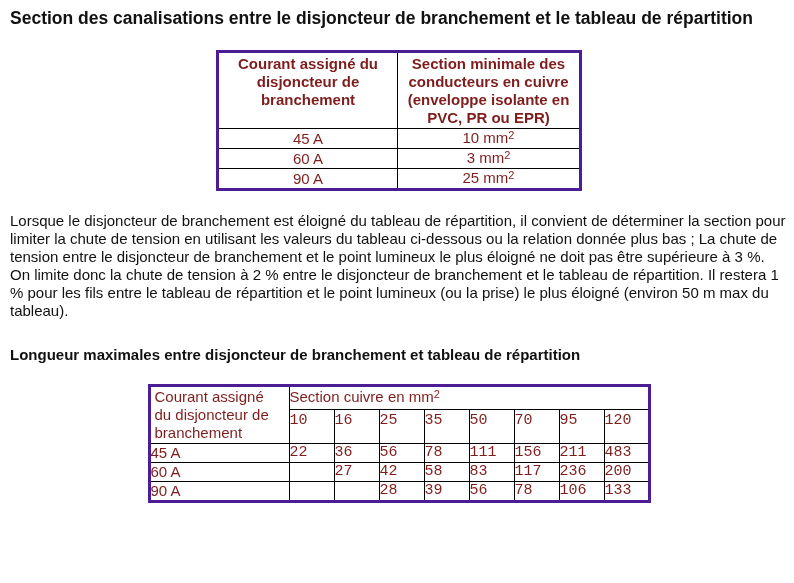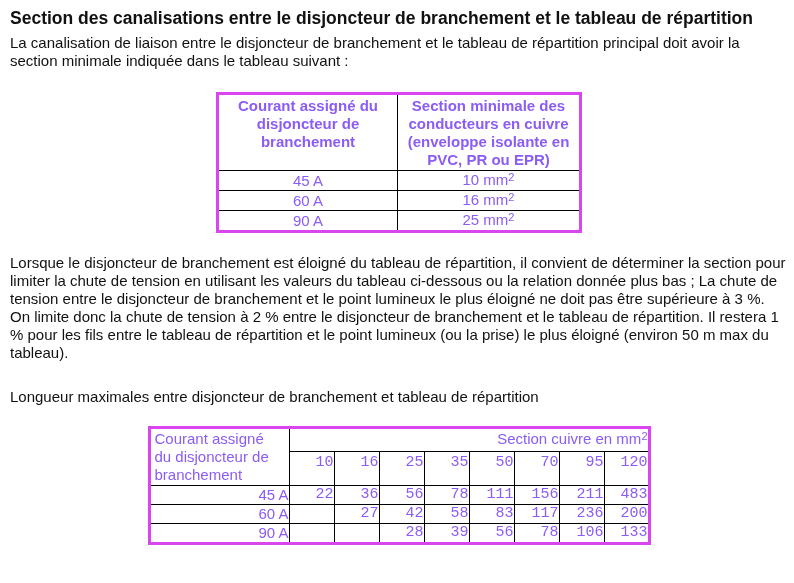--- a/index.html
+++ b/index.html
@@ -20,30 +20,30 @@
     line-height: 20px;
     font-weight: bold;
     margin: 8px 0 6px 0;
   }
   p.body-text { margin: 0; }
   p.para2 { margin-top: 21px; }
 
   h2.subheading {
     font-size: 15px;
     line-height: 18px;
-    font-weight: normal;
+    font-weight: bold;
     margin: 26px 0 0 0;
   }
 
   table {
     border-collapse: collapse;
-    border: 3px solid #d946ef;
+    border: 3px solid #4c1d95;
     font-size: 15px;
     line-height: 18px;
-    color: #8b5cf6;
+    color: #7f1d1d;
   }
   td, th { border: 1px solid #000000; }
 
   
   table.t1 { margin: 22px auto 0 auto; }
   table.t1 th {
     font-weight: bold;
     text-align: center;
     vertical-align: top;
     padding: 2px 6px 1px 6px;
@@ -52,21 +52,21 @@
   table.t1 .c2 { width: 183px; }
   table.t1 td {
     text-align: center;
     height: 19px;
     padding: 0;
     vertical-align: middle;
   }
 
   
   table.t2 { margin: 20px auto 0 auto; }
-  table.t2 td { text-align: right; padding: 0; }
+  table.t2 td { text-align: left; padding: 0; }
   table.t2 td.corner {
     width: 140px;
     text-align: left;
     vertical-align: top;
     padding: 1px 4px;
   }
   table.t2 td.spanhead { height: 22px; vertical-align: top; padding-top: 1px; }
   table.t2 tr.colsrow td { height: 31px; vertical-align: top; padding-top: 2px; }
   table.t2 td.num { width: 45px; font-family: Liberation Mono, monospace; }
   table.t2 tr.datarow td { height: 19px; vertical-align: middle; }
@@ -77,35 +77,34 @@
     top: -4px;
   }
 </style>
 </head>
 <body>
 
 <div class="page">
 
   <h1 class="title">Section des canalisations entre le disjoncteur de branchement et le tableau de répartition</h1>
 
-  <p class="body-text">La canalisation de liaison entre le disjoncteur de branchement et le tableau de répartition principal doit avoir la section minimale indiquée dans le tableau suivant :</p>
 
   <table class="t1">
     <tbody>
       <tr>
         <th class="c1">Courant assigné du disjoncteur de branchement</th>
         <th class="c2">Section minimale des conducteurs en cuivre (enveloppe isolante en PVC, PR ou EPR)</th>
       </tr>
       <tr>
         <td>45 A</td>
         <td><span>10 mm</span><span class="sup">2</span></td>
       </tr>
       <tr>
         <td>60 A</td>
-        <td><span>16 mm</span><span class="sup">2</span></td>
+        <td><span>3 mm</span><span class="sup">2</span></td>
       </tr>
       <tr>
         <td>90 A</td>
         <td><span>25 mm</span><span class="sup">2</span></td>
       </tr>
     </tbody>
   </table>
 
   <p class="body-text para2">Lorsque le disjoncteur de branchement est éloigné du tableau de répartition, il convient de déterminer la section pour limiter la chute de tension en utilisant les valeurs du tableau ci-dessous ou la relation donnée plus bas ; La chute de tension entre le disjoncteur de branchement et le point lumineux le plus éloigné ne doit pas être supérieure à 3 %. On limite donc la chute de tension à 2 % entre le disjoncteur de branchement et le tableau de répartition. Il restera 1 % pour les fils entre le tableau de répartition et le point lumineux (ou la prise) le plus éloigné (environ 50 m max du tableau).</p>
 

